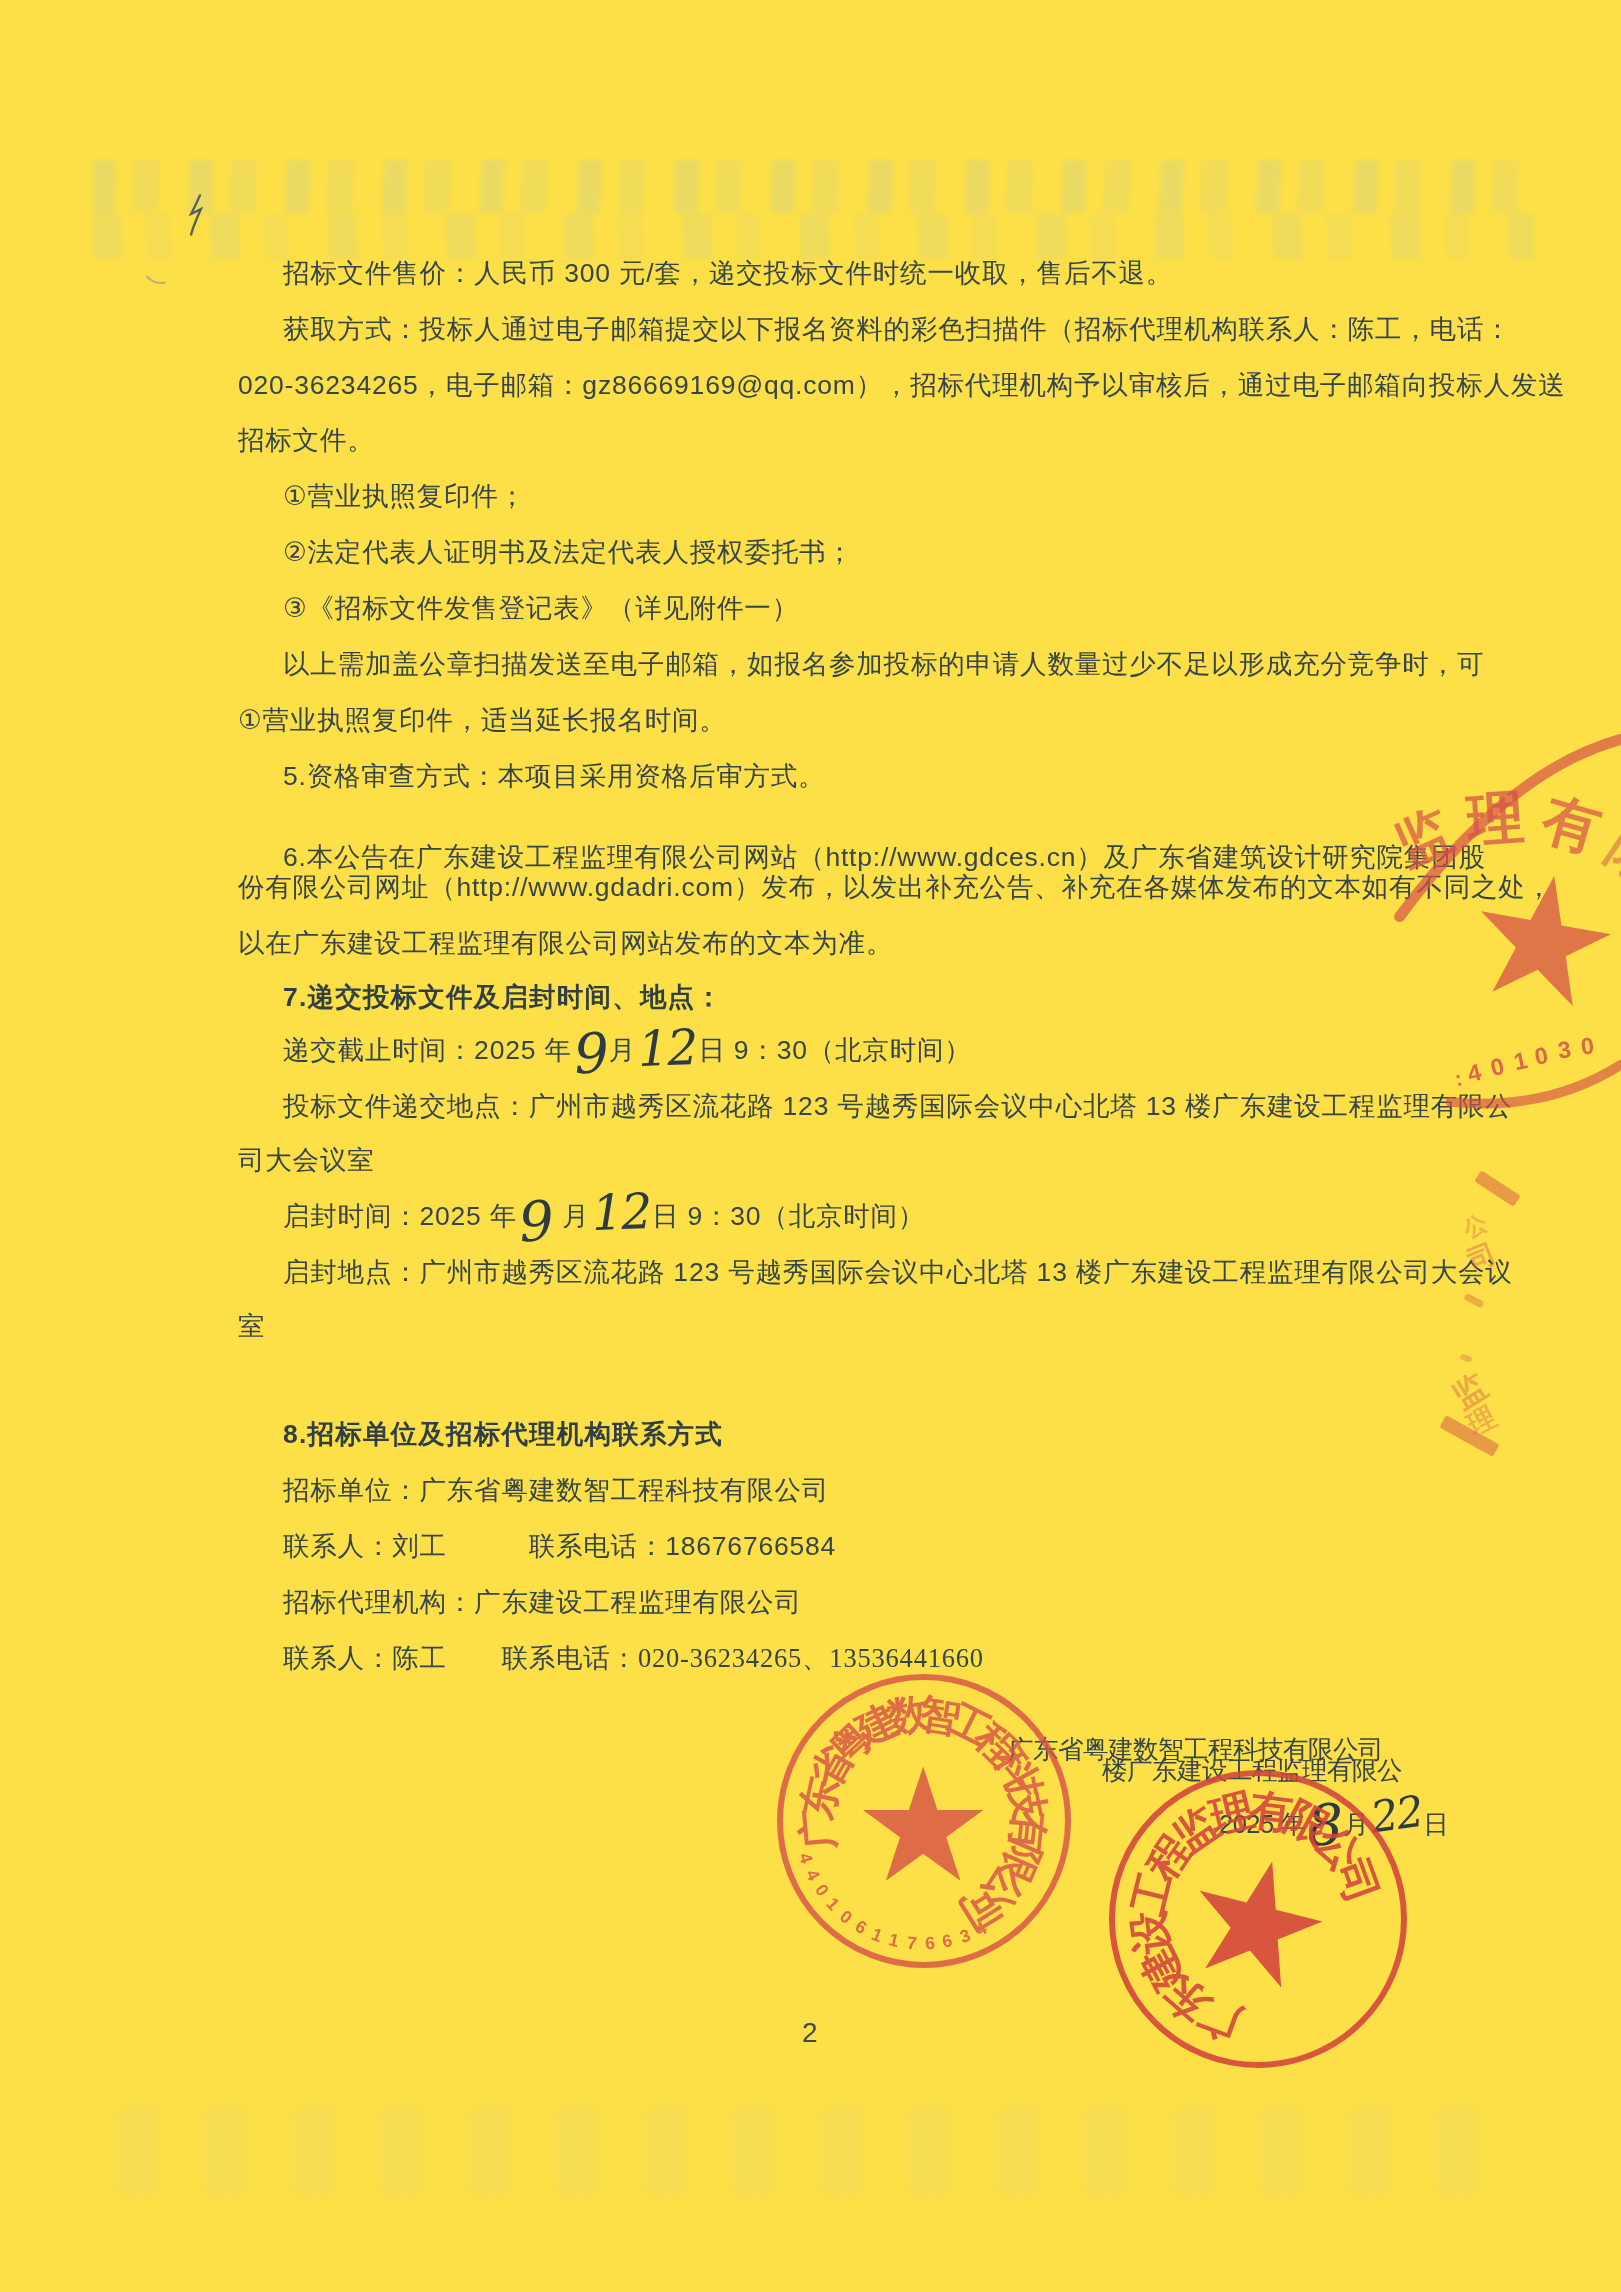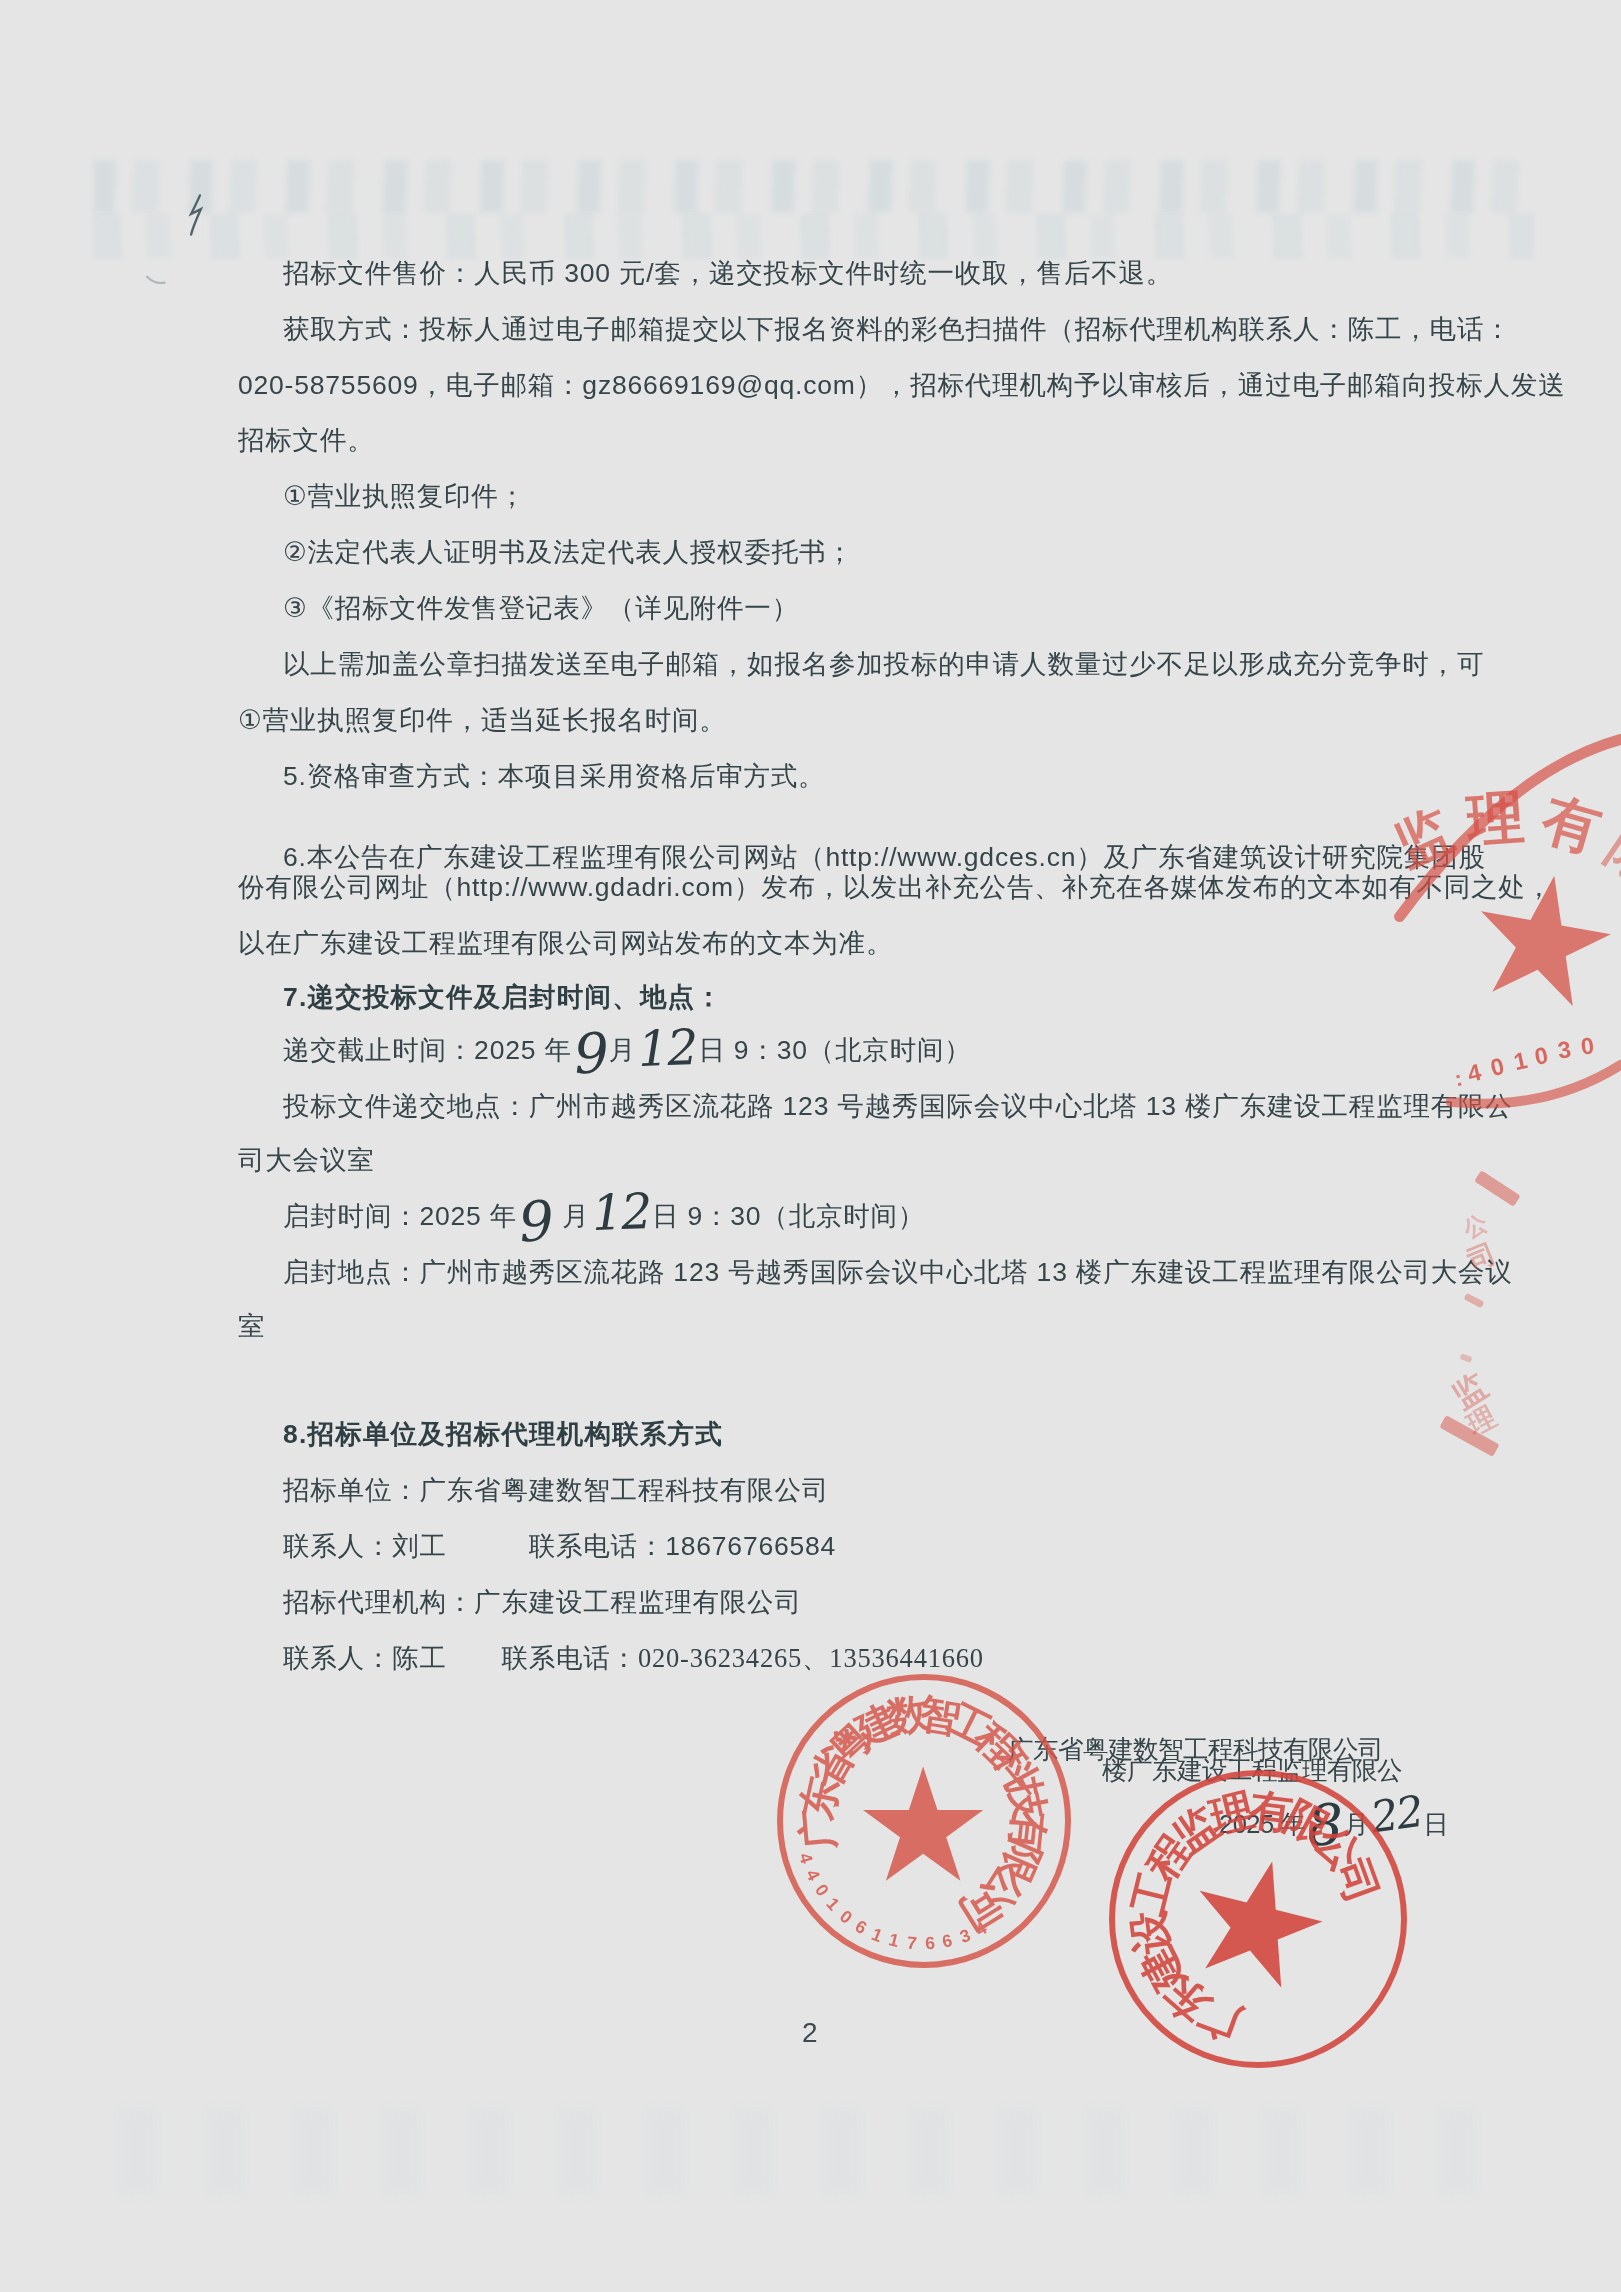--- a/index.html
+++ b/index.html
@@ -1,21 +1,21 @@
 <!DOCTYPE html>
 <html><head>
 <meta charset="utf-8">
 <style>
   html,body{margin:0;padding:0;}
   body{
     width:1621px;height:2293px;position:relative;overflow:hidden;
     background:#ffffff;
     font-family:"Liberation Sans","DejaVu Sans",sans-serif;
   }
-  .page{position:absolute;inset:0;background:#e5e5e5;}
+  .page{position:absolute;inset:0;background:#fde047;}
   
   .ghost{position:absolute;filter:blur(2.5px);pointer-events:none;}
   .ghost1{left:93px;top:160px;width:1441px;height:53px;
     background:repeating-linear-gradient(92deg, rgba(168,196,206,.22) 0 23.5px, rgba(255,255,255,0) 23.5px 41px, rgba(168,196,206,.14) 41px 67px, rgba(255,255,255,0) 67px 97px);}
   .ghost2{left:93px;top:214px;width:1441px;height:45px;
     background:repeating-linear-gradient(88deg, rgba(168,196,206,.16) 0 29px, rgba(255,255,255,0) 29px 54px, rgba(168,196,206,.10) 54px 78px, rgba(255,255,255,0) 78px 118px);}
   .ghost3{left:118px;top:2107px;width:1372px;height:88px;filter:blur(5.9px);
     background:repeating-linear-gradient(90deg, rgba(190,210,218,.10) 0 39px, rgba(255,255,255,0) 39px 88px);}
   .line{
     position:absolute;white-space:nowrap;height:35px;line-height:35px;
@@ -39,21 +39,21 @@
 <body>
 
 <div class="page">
   <div class="ghost ghost1"></div>
   <div class="ghost ghost2"></div>
   <div class="ghost ghost3"></div>
 
   <div id="doc-body">
       <div class="line" style="top: 256px; left: 283px;"><span>招标文件售价：人民币 300 元/套，递交投标文件时统一收取，售后不退。</span></div>
       <div class="line" style="top: 312px; left: 283px;"><span>获取方式：投标人通过电子邮箱提交以下报名资料的彩色扫描件（招标代理机构联系人：陈工，电话：</span></div>
-      <div class="line" style="top: 368px; left: 238px;"><span>020-58755609，电子邮箱：gz86669169@qq.com），招标代理机构予以审核后，通过电子邮箱向投标人发送</span></div>
+      <div class="line" style="top: 368px; left: 238px;"><span>020-36234265，电子邮箱：gz86669169@qq.com），招标代理机构予以审核后，通过电子邮箱向投标人发送</span></div>
       <div class="line" style="top: 423px; left: 238px;"><span>招标文件。</span></div>
       <div class="line" style="top: 479px; left: 283px;"><span>①营业执照复印件；</span></div>
       <div class="line" style="top: 535px; left: 283px;"><span>②法定代表人证明书及法定代表人授权委托书；</span></div>
       <div class="line" style="top: 591px; left: 283px;"><span>③《招标文件发售登记表》（详见附件一）</span></div>
       <div class="line" style="top: 647px; left: 283px;"><span>以上需加盖公章扫描发送至电子邮箱，如报名参加投标的申请人数量过少不足以形成充分竞争时，可</span></div>
       <div class="line" style="top: 703px; left: 238px;"><span>①营业执照复印件，适当延长报名时间。</span></div>
       <div class="line" style="top: 759px; left: 283px;"><span>5.资格审查方式：本项目采用资格后审方式。</span></div>
       <div class="line" style="top: 840px; left: 283px;"><span>6.本公告在广东建设工程监理有限公司网站（http://www.gdces.cn）及广东省建筑设计研究院集团股</span></div>
       <div class="line" style="top: 870px; left: 238px;"><span>份有限公司网址（http://www.gdadri.com）发布，以发出补充公告、补充在各媒体发布的文本如有不同之处，</span></div>
       <div class="line" style="top: 926px; left: 238px;"><span>以在广东建设工程监理有限公司网站发布的文本为准。</span></div>

